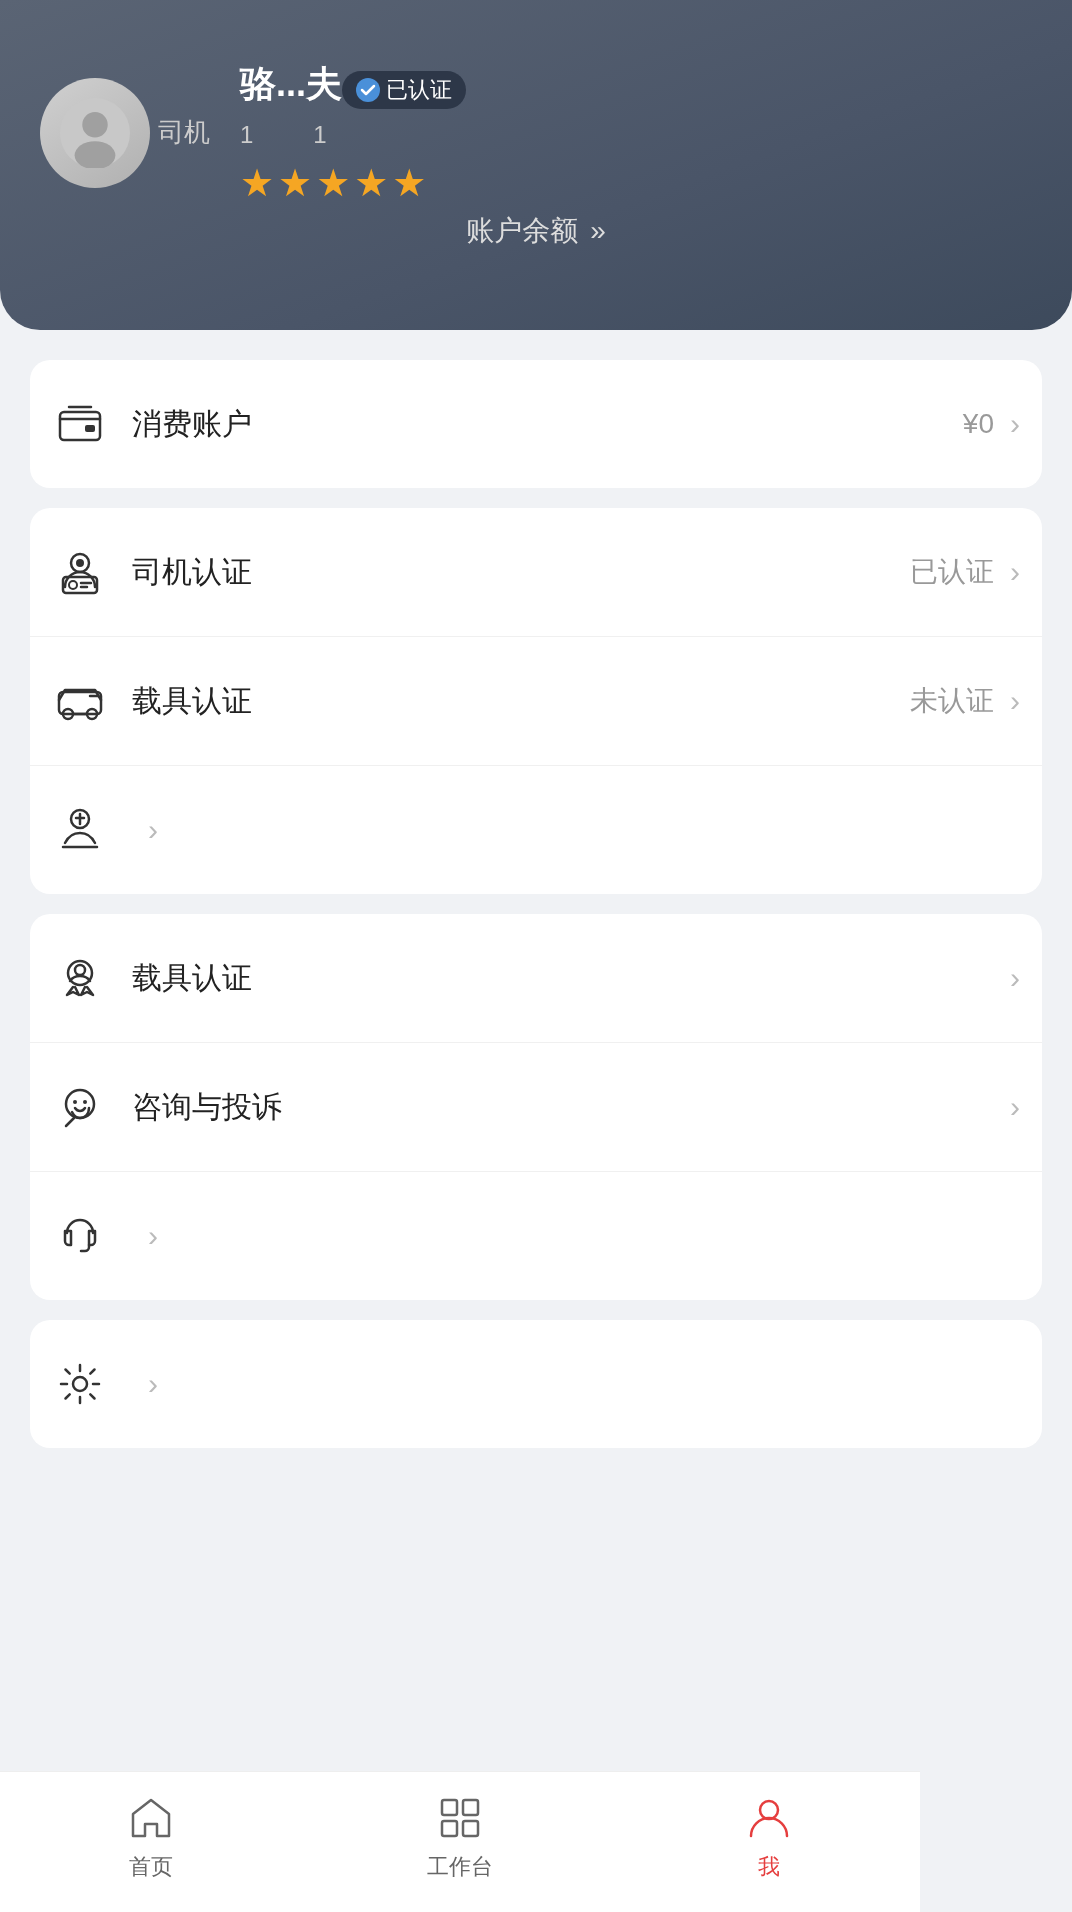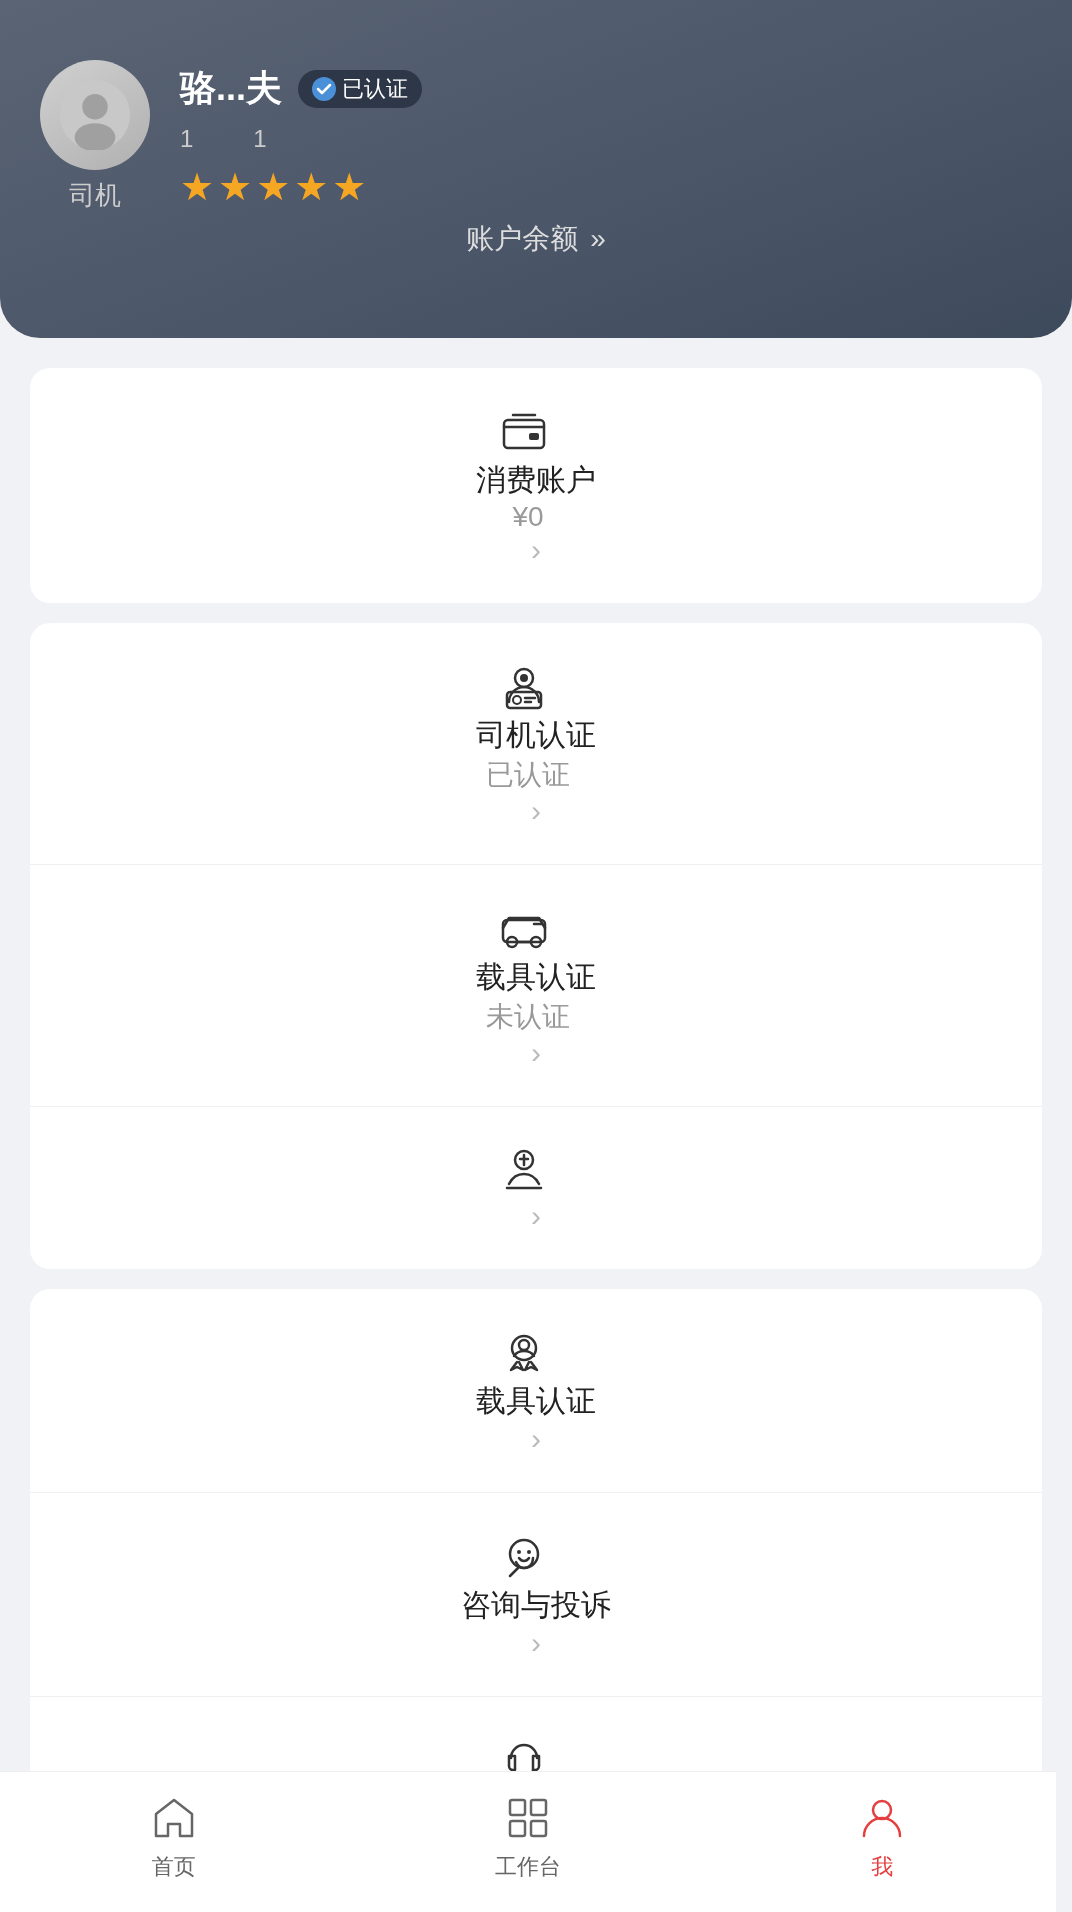--- a/index.html
+++ b/index.html
@@ -21,21 +21,21 @@
     }
 
     .profile-section {
       display: flex;
       align-items: center;
       gap: 30px;
     }
 
     .avatar-container {
       display: flex;
-      flex-direction: column;
+      flex-direction: row;
       align-items: center;
       gap: 8px;
     }
 
     .avatar {
       width: 110px;
       height: 110px;
       border-radius: 50%;
       background: linear-gradient(145deg, #d0d0d0, #b0b0b0);
       display: flex;
@@ -55,22 +55,21 @@
       font-size: 26px;
       font-weight: 400;
     }
 
     .profile-info {
       flex: 1;
     }
 
     .name-row {
       display: flex;
-      align-items: center;
-      gap: 16px;
+      align-items: flex-end;
       margin-bottom: 12px;
     }
 
     .user-name {
       color: #fff;
       font-size: 36px;
       font-weight: 600;
     }
 
     .verified-badge {
@@ -135,25 +134,24 @@
     .menu-section {
       background: #fff;
       border-radius: 20px;
       margin-bottom: 20px;
       overflow: hidden;
     }
 
     .menu-item {
       display: flex;
       align-items: center;
-      padding: 36px 34px;
+      padding: 36px 22px;
       border-bottom: 1px solid #f0f0f0;
       position: relative;
       cursor: pointer;
-      flex-direction: column;
     }
 
     .menu-item:last-child {
       border-bottom: none;
     }
 
     .menu-icon {
       width: 56px;
       height: 56px;
       display: flex;
@@ -185,21 +183,21 @@
       color: #bbb;
       font-size: 30px;
       font-weight: 300;
     }
 
     
     .bottom-nav {
       position: fixed;
       bottom: 0;
       left: 0;
-      width: 1056px;
+      width: 920px;
       background: #fff;
       display: flex;
       justify-content: space-around;
       align-items: center;
       padding: 20px 0 30px;
       border-top: 1px solid #eee;
       z-index: 100;
     }
 
     .nav-item {

